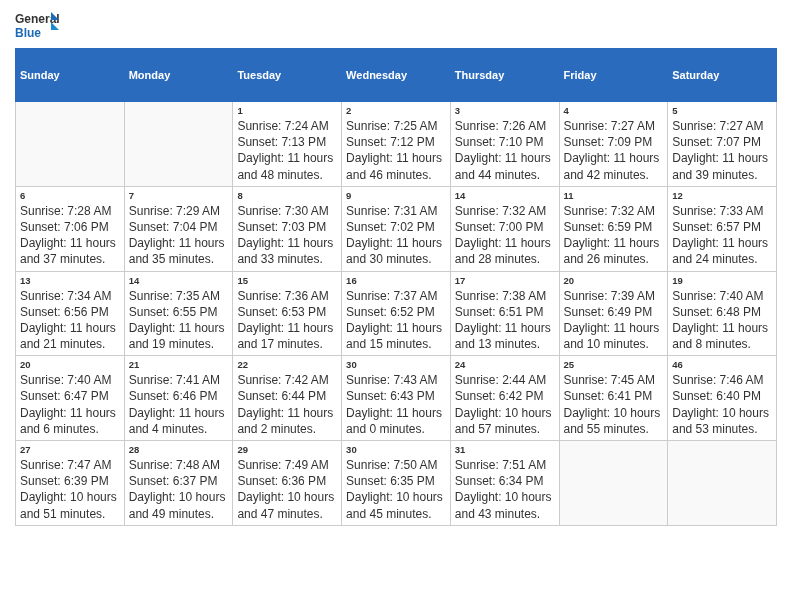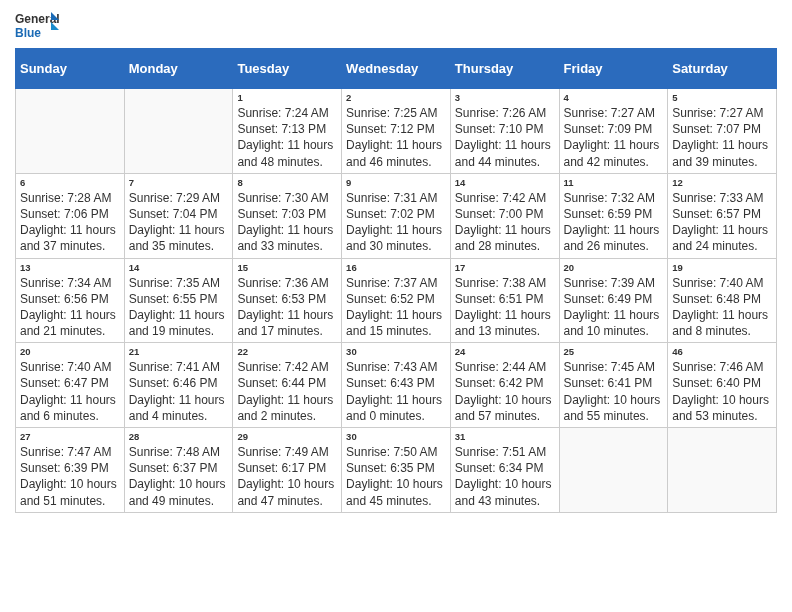--- a/index.html
+++ b/index.html
@@ -42,23 +42,23 @@
     table {
       width: 100%;
       border-collapse: collapse;
       table-layout: fixed;
     }
     thead tr {
       background-color: #2b6bbd;
     }
     thead th {
       color: #fff;
-      font-size: 13px;
+      font-size: 11px;
       font-weight: bold;
-      padding: 12px 4px;
+      padding: 20px 4px;
       border: 1px solid #2b6bbd;
       text-align: left;
       margin-top: 28px;
     }
     tbody tr {
       vertical-align: top;
     }
     tbody td {
       border: 1px solid #ccc;
       padding: 3px 4px;
@@ -169,21 +169,21 @@
 Daylight: 11 hours and 33 minutes.</div>
           </td>
           <td>
             <span class="day-num">9</span>
             <div class="day-info">Sunrise: 7:31 AM
 Sunset: 7:02 PM
 Daylight: 11 hours and 30 minutes.</div>
           </td>
           <td>
             <span class="day-num">14</span>
-            <div class="day-info">Sunrise: 7:42 AM
+            <div class="day-info">Sunrise: 7:32 AM
 Sunset: 7:00 PM
 Daylight: 11 hours and 28 minutes.</div>
           </td>
           <td>
             <span class="day-num">11</span>
             <div class="day-info">Sunrise: 7:32 AM
 Sunset: 6:59 PM
 Daylight: 11 hours and 26 minutes.</div>
           </td>
           <td>
@@ -290,21 +290,21 @@
           </td>
           <td>
             <span class="day-num">28</span>
             <div class="day-info">Sunrise: 7:48 AM
 Sunset: 6:37 PM
 Daylight: 10 hours and 49 minutes.</div>
           </td>
           <td>
             <span class="day-num">29</span>
             <div class="day-info">Sunrise: 7:49 AM
-Sunset: 6:17 PM
+Sunset: 6:36 PM
 Daylight: 10 hours and 47 minutes.</div>
           </td>
           <td>
             <span class="day-num">30</span>
             <div class="day-info">Sunrise: 7:50 AM
 Sunset: 6:35 PM
 Daylight: 10 hours and 45 minutes.</div>
           </td>
           <td>
             <span class="day-num">31</span>

